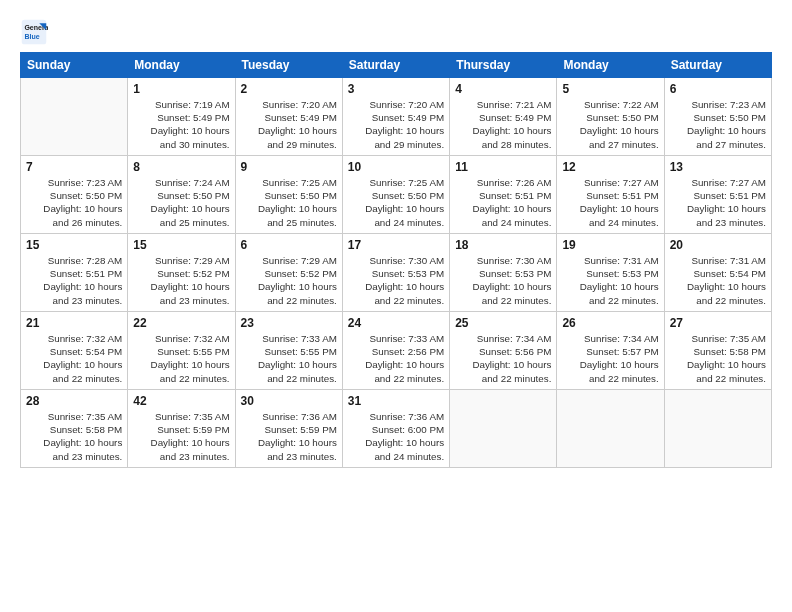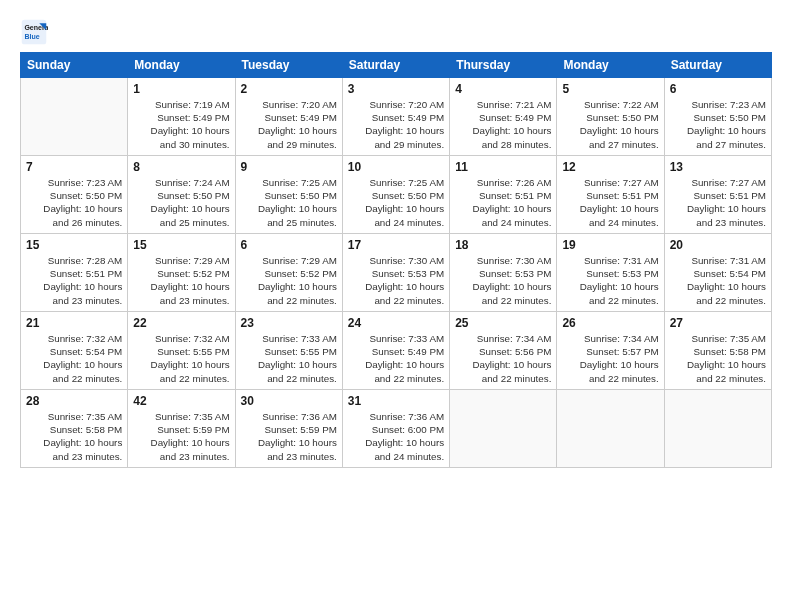--- a/index.html
+++ b/index.html
@@ -292,21 +292,21 @@
           <td>
             <span class="day-num">23</span>
             <div class="day-info">Sunrise: 7:33 AM
 Sunset: 5:55 PM
 Daylight: 10 hours
 and 22 minutes.</div>
           </td>
           <td>
             <span class="day-num">24</span>
             <div class="day-info">Sunrise: 7:33 AM
-Sunset: 5:49 PM
+Sunset: 2:56 PM
 Daylight: 10 hours
 and 22 minutes.</div>
           </td>
           <td>
             <span class="day-num">25</span>
             <div class="day-info">Sunrise: 7:34 AM
 Sunset: 5:56 PM
 Daylight: 10 hours
 and 22 minutes.</div>
           </td>

